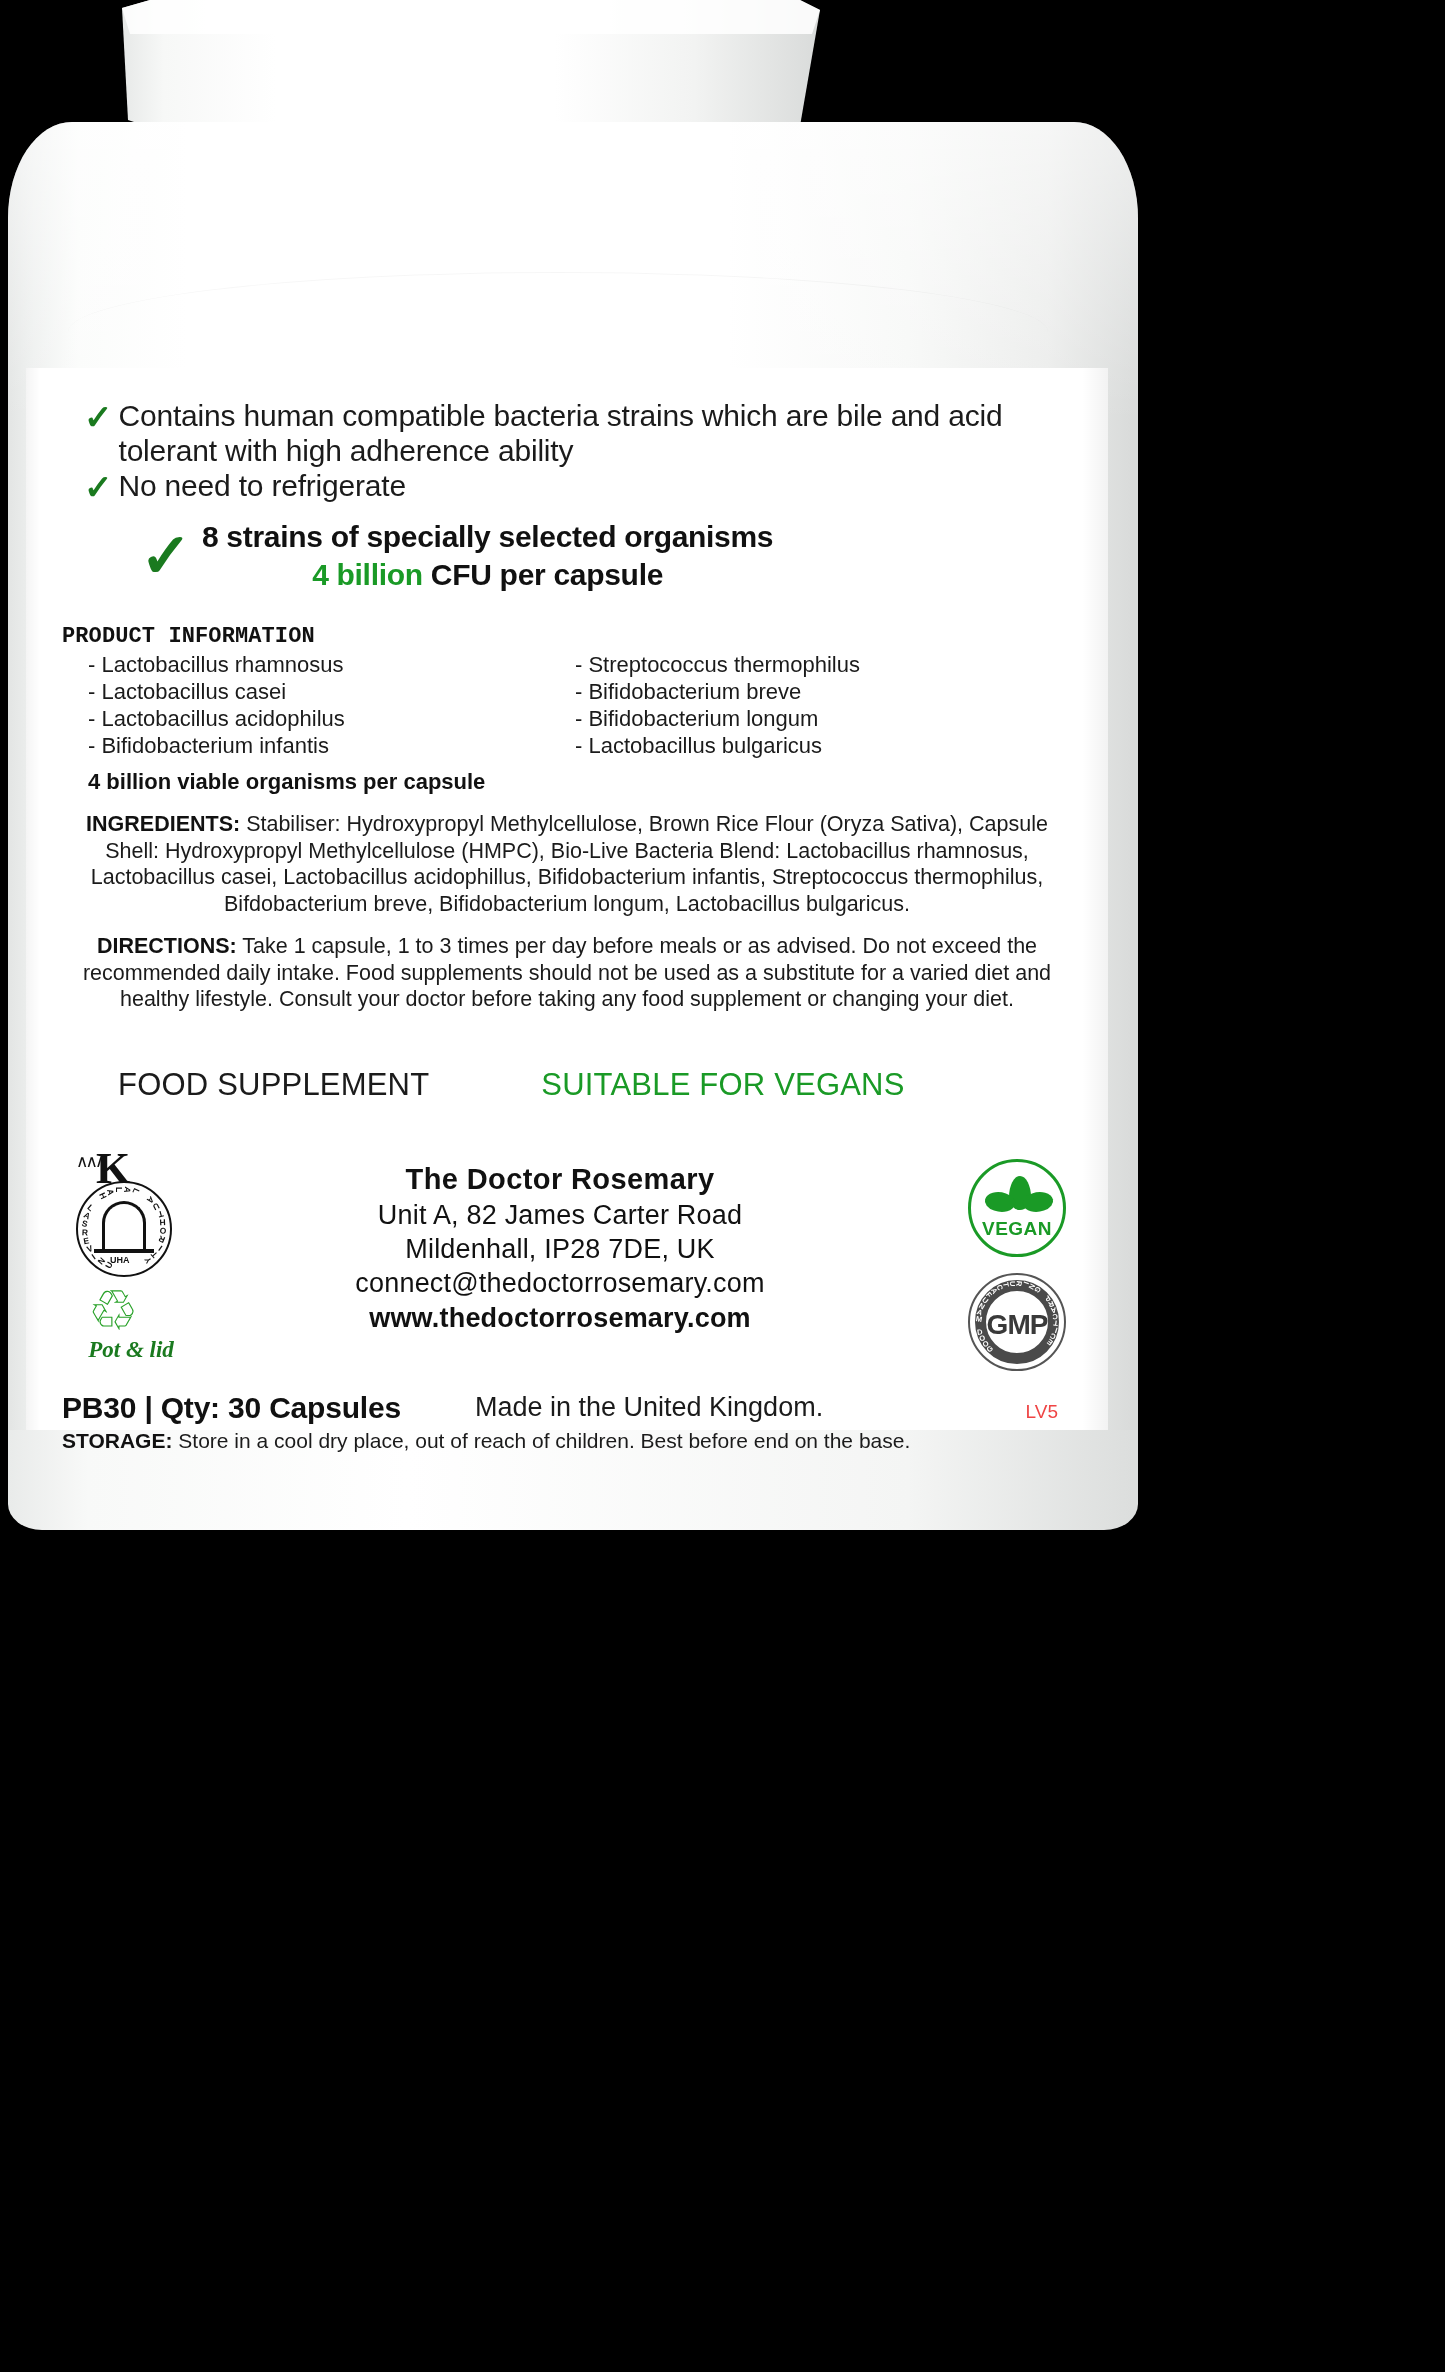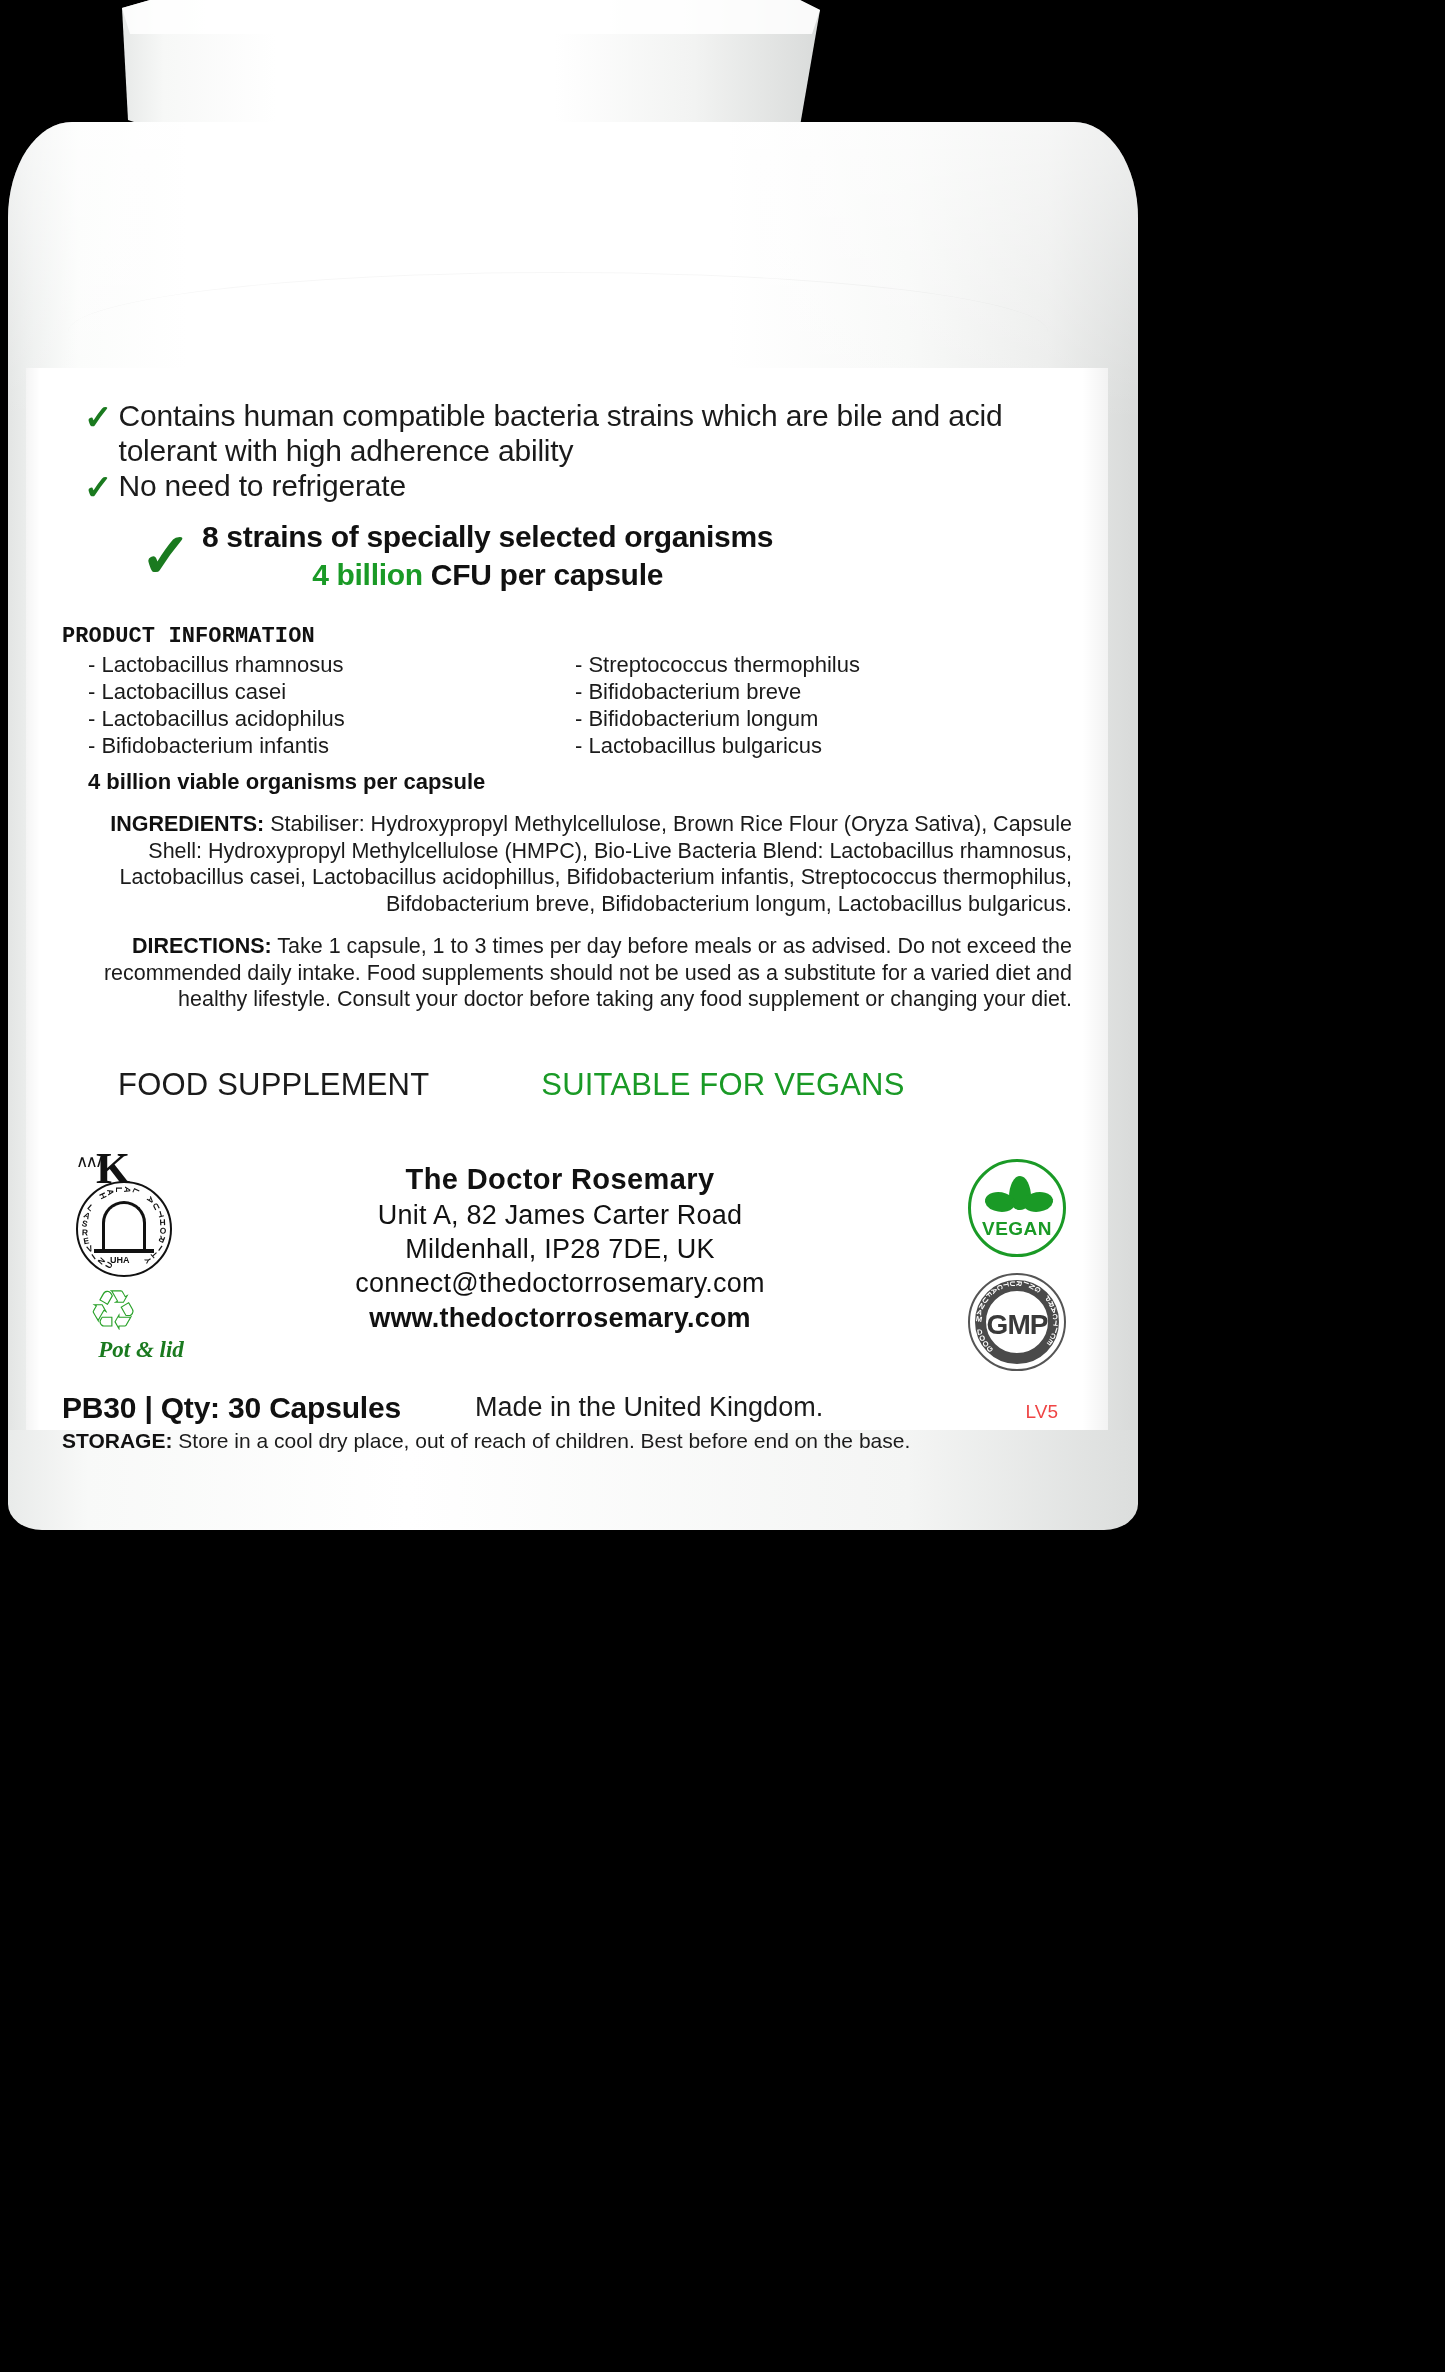--- a/index.html
+++ b/index.html
@@ -107,21 +107,21 @@
   .strain-col.right { padding-left:8px; }
   .strain { font-size:22px; line-height:27px; color:#1b1b1b; }
 
   .viable {
     font-size:22px; font-weight:bold; color:#111;
     margin-top:10px; padding-left:26px;
   }
 
   .para {
     font-size:21.5px; line-height:26.5px; color:#1b1b1b;
-    margin-top:16px; text-align:right;
+    margin-top:16px; text-align:center;
   }
   .para b { font-weight:bold; color:#111; }
 
   
   .fs-row {
     display:flex; margin-top:54px; padding-left:56px;
   }
   .fs-left { font-size:31px; color:#1b1b1b; letter-spacing:.2px; }
   .fs-right { font-size:31px; color:#1a9a26; letter-spacing:.2px; margin-left:112px; }
 
@@ -154,21 +154,21 @@
   }
   .halal-text span {
     position:absolute; left:50%; top:50%;
     transform-origin:0 0; white-space:pre;
   }
 
   
   .recycle { position:absolute; left:6px; top:128px; width:120px; height:92px; }
   .rec-sym { position:absolute; left:20px; top:0; font-size:56px; color:#2aa22a; line-height:56px;}
   .rec-label {
-    position:absolute; left:13px; top:54px; width:120px; text-align:center;
+    position:absolute; left:3px; top:54px; width:120px; text-align:center;
     font-family:"Liberation Serif", serif; font-style:italic; font-weight:bold;
     font-size:23px; color:#1a7a1f;
   }
 
   
   .address {
     position:absolute; left:218px; top:6px; width:560px; text-align:center;
   }
   .addr-brand { font-size:29px; font-weight:bold; color:#111; letter-spacing:.4px; line-height:37px;}
   .addr-line { font-size:27px; color:#111; line-height:34px; letter-spacing:.2px;}

